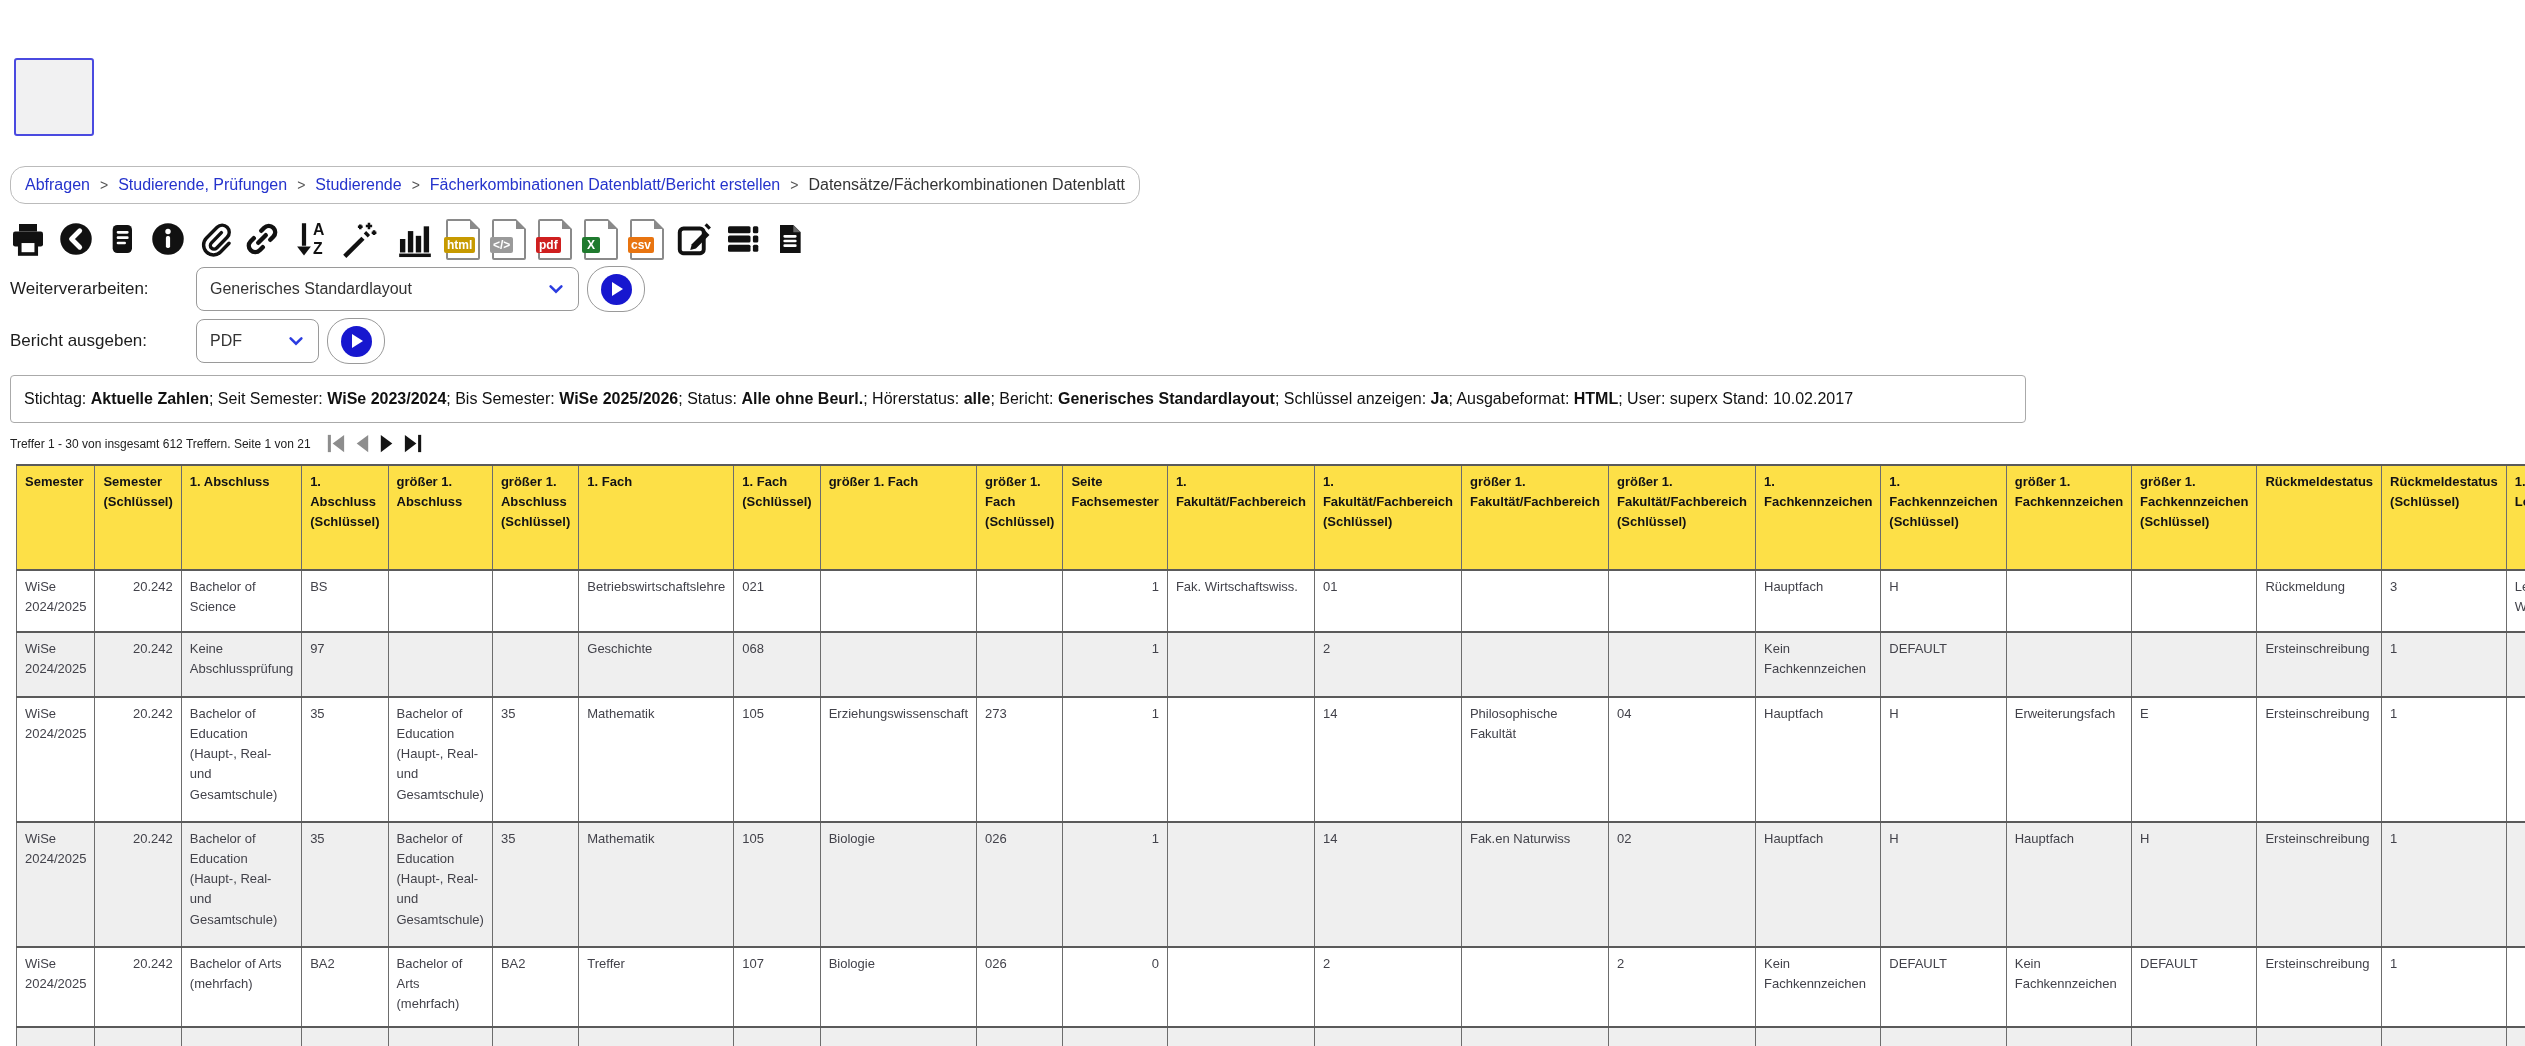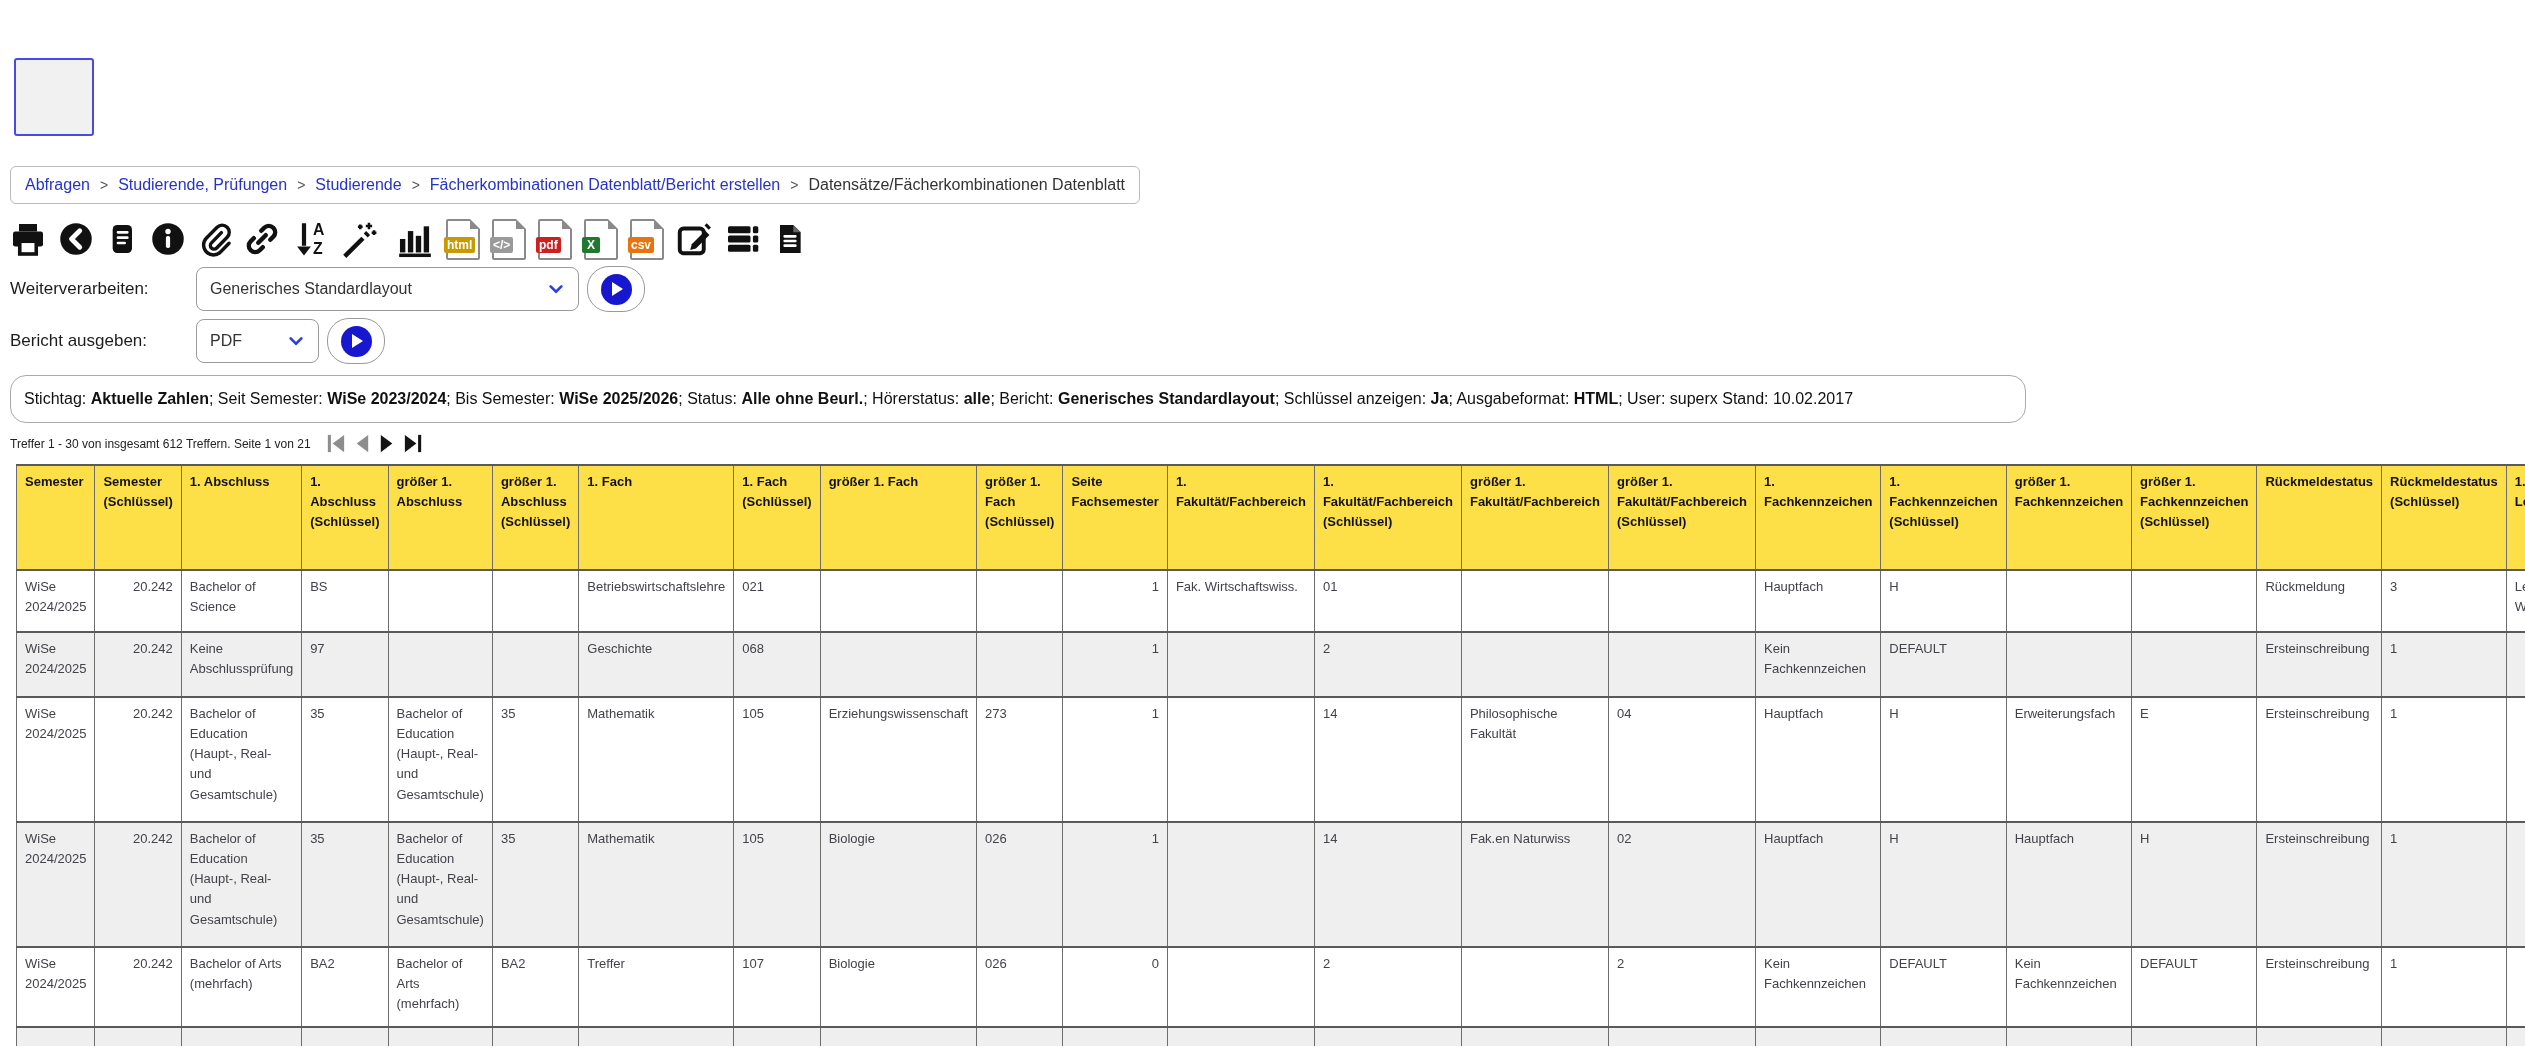--- a/index.html
+++ b/index.html
@@ -4,21 +4,21 @@
 <style>
   html,body{margin:0;padding:0;background:#fff}
   body{width:2525px;height:1046px;overflow:hidden;font-family:"Liberation Sans",sans-serif;color:#222;
        --link:#2533cc; --play:#1717cf; --chev:#2b3ce0;}
   
   .hdr{margin:58px 0 0 14px;display:flex;align-items:flex-end;gap:18px}
   .logo{width:76px;height:74px;background:#f1f1f2;border:2px solid #4a4ae0;border-radius:3px}
   .title{font-size:30px;color:#3a3a3a;margin:0 0 2px 0;font-weight:400}
   
   .crumbbar{display:inline-flex;align-items:center;gap:10px;margin:30px 0 0 10px;border:1px solid #bbb;
-            border-radius:6px;padding:9px 14px;font-size:16px;background:#fff}
+            border-radius:15px;padding:9px 14px;font-size:16px;background:#fff}
   .crumbbar a{color:var(--link);text-decoration:none}
   .crumb-sep{color:#555;font-size:14px}
   .crumb-cur{color:#333}
   
   .toolbar{display:flex;align-items:center;gap:12px;margin:15px 0 0 10px;height:40px}
   .tbtn{display:flex;align-items:center;justify-content:center;cursor:pointer}
   .tbtn svg{display:block}
   .file{position:relative;width:30px;height:37px;background:#fff;border:2px solid #8a8a8a;border-radius:2px}
   .file::after{content:"";position:absolute;top:-2px;right:-2px;width:0;height:0;
                border-style:solid;border-width:0 10px 10px 0;border-color:#fff #fff #8a8a8a #fff}
@@ -31,21 +31,21 @@
   .ctl{display:flex;align-items:center;margin:8px 0 0 10px;height:44px}
   .ctl .lab{width:186px;font-size:17px;color:#1d1d1d}
   .select{display:flex;align-items:center;justify-content:space-between;gap:10px;background:#fff;
           border:1px solid #9a9a9a;border-radius:8px;height:42px;padding:0 13px;font-size:16px;color:#333;cursor:pointer}
   .sel-proc{width:355px}.sel-report{width:310px;margin-right:8px}.sel-fmt{width:95px}
   .pill{width:56px;height:44px;margin-left:8px;border:1px solid #9a9a9a;border-radius:22px;background:#fff;
         display:flex;align-items:center;justify-content:center;cursor:pointer}
   .pcirc{width:31px;height:31px;border-radius:50%;background:var(--play);display:flex;align-items:center;justify-content:center}
   .ptri{width:0;height:0;border-left:11px solid #fff;border-top:7px solid transparent;border-bottom:7px solid transparent;margin-left:3px}
   
-  .status{margin:12px 0 0 10px;width:1988px;border:1px solid #aaa;border-radius:16px;background:#fff;
+  .status{margin:12px 0 0 10px;width:1988px;border:1px solid #aaa;border-radius:4px;background:#fff;
           padding:9px 13px;font-size:16px;line-height:1.75;color:#111}
   .status b{font-weight:bold}
   
   .resline{display:flex;align-items:center;gap:5px;margin:9px 0 0 10px;font-size:12px;color:#222}
   .resline .txt{margin-right:8px}
   .pager{display:flex;align-items:center;gap:3px}
   .pager .pbtn{cursor:pointer;display:flex}
   
   .tblwrap{margin:9px 0 0 16px}
   table{border-collapse:collapse;table-layout:fixed;font-size:13px}

